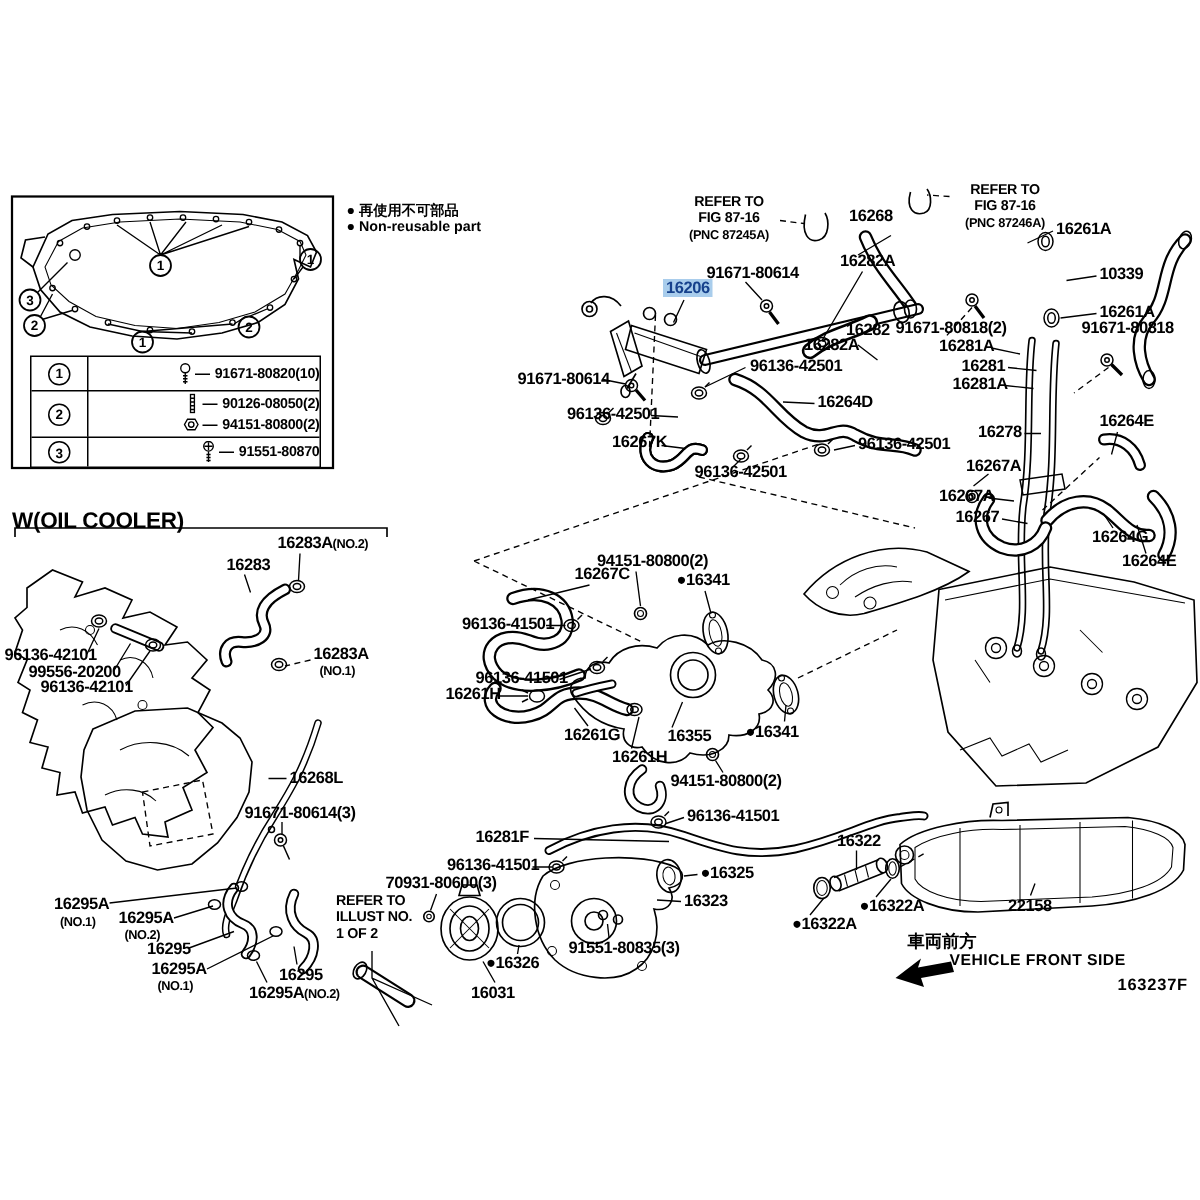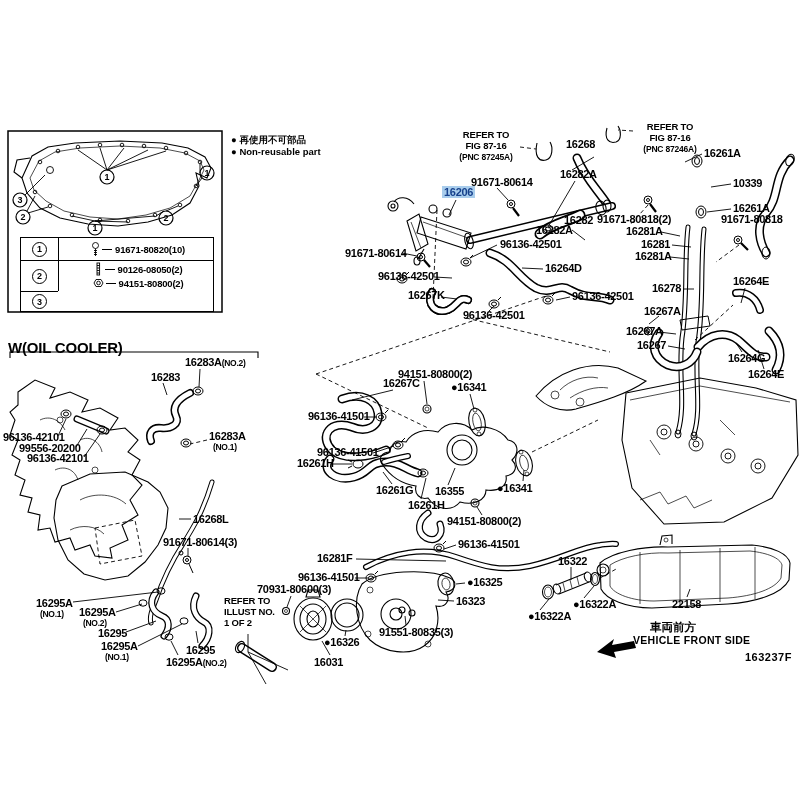--- a/index.html
+++ b/index.html
@@ -20,21 +20,21 @@
   .front-ja{position:absolute;font:bold 11.5px "Liberation Sans",sans-serif;color:#000;z-index:5;}
   .front-en{position:absolute;font:bold 10.5px "Liberation Sans",sans-serif;letter-spacing:0.3px;color:#000;z-index:5;}
   .diag-code{position:absolute;font:bold 11px "Liberation Sans",sans-serif;letter-spacing:0.5px;color:#000;z-index:5;}
   
   #inset-table{position:absolute;left:20px;top:237px;width:192px;height:73px;
         border:1.6px solid #000;display:grid;grid-template-columns:37px 1fr;
         grid-template-rows:22px 31px 20px;z-index:5;background:#fff;}
   #inset-table .cell{border-top:1px solid #000;display:flex;align-items:center;justify-content:center;}
   #inset-table .cell.first{border-top:none;}
   #inset-table .cell.items{border-left:1px solid #000;justify-content:flex-start;
-        flex-direction:column;align-items:center;padding-left:4px;justify-content:center;}
+        flex-direction:column;align-items:flex-end;padding-left:4px;justify-content:center;}
   .circnum{display:inline-flex;width:13px;height:13px;border:1.3px solid #000;border-radius:50%;
         align-items:center;justify-content:center;font:bold 9px "Liberation Sans",sans-serif;}
   .item-row{display:flex;align-items:center;height:14px;}
   .item-row .dash{width:10px;border-top:1.2px solid #000;margin:0 3px 0 2px;}
   .item-row .ptxt{font:bold 9.5px "Liberation Sans",sans-serif;letter-spacing:-0.2px;}
   .art{position:absolute;left:0;top:0;z-index:1;}
   .t1{stroke:#000;fill:none;stroke-linecap:round;}
   .t2{stroke:#fff;fill:none;stroke-linecap:round;}
   .ln{stroke:#000;fill:none;stroke-width:1.1;}
   .thin{stroke:#000;fill:none;stroke-width:0.7;}
@@ -437,39 +437,51 @@
               <circle cx="5.5" cy="5" r="1.8"></circle>
             </g>
           </svg>
       <span class="dash"></span>
           <span class="ptxt">94151-80800(2)</span>
     </div>
   </div>
   <div class="cell">
     <span class="circnum">3</span>
   </div>
+  <div class="cell items">
+    <div class="item-row">
+      <svg width="10" height="15">
+            <g fill="none" stroke="#000" stroke-width="0.9">
+              <circle cx="5" cy="3.5" r="3.2"></circle>
+              <path d="M5,0.8 V6.2 M2.3,3.5 H7.7 M5,7 V14 M3.6,9 H6.4 M3.6,11 H6.4 M3.6,13 H6.4"></path>
+            </g>
+          </svg>
+      <span class="dash"></span>
+          <span class="ptxt">91551-80870</span>
+    </div>
+  </div>
 </div>
 
 <div class="note center" style="left:447px;top:129px;width:78px">
   <span>REFER TO</span><br>
   <span>FIG 87-16</span><br>
   <span class="small">(PNC 87245A)</span>
 </div>
 <div class="note center" style="left:627px;top:121px;width:86px">
   <span>REFER TO</span><br>
   <span>FIG 87-16</span><br>
   <span class="small">(PNC 87246A)</span>
 </div>
 <div class="note" style="left:224px;top:595px">
   <span>REFER TO</span><br>
   <span>ILLUST NO.</span><br>
   <span>1 OF 2</span>
 </div>
 <div class="note" style="left:8px;top:339px;font-size:15px">W(OIL COOLER)</div>
-<div class="front-ja" style="left:650px;top:620px">車両前方</div>
+<div class="front-ja" style="left:605px;top:620px">車両前方</div>
 <div class="front-en" style="left:633px;top:634px">VEHICLE FRONT SIDE</div>
 <div class="diag-code" style="left:745px;top:651px">163237F</div>
 
 <div class="lbl" style="left:566px;top:139px"><span>16268</span></div>
 <div class="lbl" style="left:560px;top:169px"><span>16282A</span></div>
 <div class="lbl" style="left:704px;top:148px"><span>16261A</span></div>
 <div class="lbl" style="left:733px;top:178px"><span>10339</span></div>
 <div class="lbl" style="left:442px;top:187px"><span class="hl">16206</span></div>
 <div class="lbl" style="left:471px;top:177px"><span>91671-80614</span></div>
 <div class="lbl" style="left:564px;top:215px"><span>16282</span></div>
@@ -494,21 +506,21 @@
 <div class="lbl" style="left:637px;top:340px"><span>16267</span></div>
 <div class="lbl" style="left:728px;top:353px"><span>16264G</span></div>
 <div class="lbl" style="left:748px;top:369px"><span>16264E</span></div>
 <div class="lbl" style="left:398px;top:369px"><span>94151-80800(2)</span></div>
 <div class="lbl" style="left:383px;top:378px"><span>16267C</span></div>
 <div class="lbl" style="left:451px;top:382px"><span>●16341</span></div>
 <div class="lbl" style="left:308px;top:411px"><span>96136-41501</span></div>
 <div class="lbl" style="left:317px;top:447px"><span>96136-41501</span></div>
 <div class="lbl" style="left:297px;top:458px"><span>16261H</span></div>
 <div class="lbl" style="left:376px;top:485px"><span>16261G</span></div>
-<div class="lbl" style="left:435px;top:486px"><span>16355</span></div>
+<div class="lbl" style="left:445px;top:486px"><span>16355</span></div>
 <div class="lbl" style="left:408px;top:500px"><span>16261H</span></div>
 <div class="lbl" style="left:497px;top:483px"><span>●16341</span></div>
 <div class="lbl" style="left:447px;top:516px"><span>94151-80800(2)</span></div>
 <div class="lbl" style="left:317px;top:553px"><span>16281F</span></div>
 <div class="lbl" style="left:458px;top:539px"><span>96136-41501</span></div>
 <div class="lbl" style="left:298px;top:572px"><span>96136-41501</span></div>
 <div class="lbl" style="left:257px;top:584px"><span>70931-80600(3)</span></div>
 <div class="lbl" style="left:467px;top:577px"><span>●16325</span></div>
 <div class="lbl" style="left:456px;top:596px"><span>16323</span></div>
 <div class="lbl" style="left:379px;top:627px"><span>91551-80835(3)</span></div>

